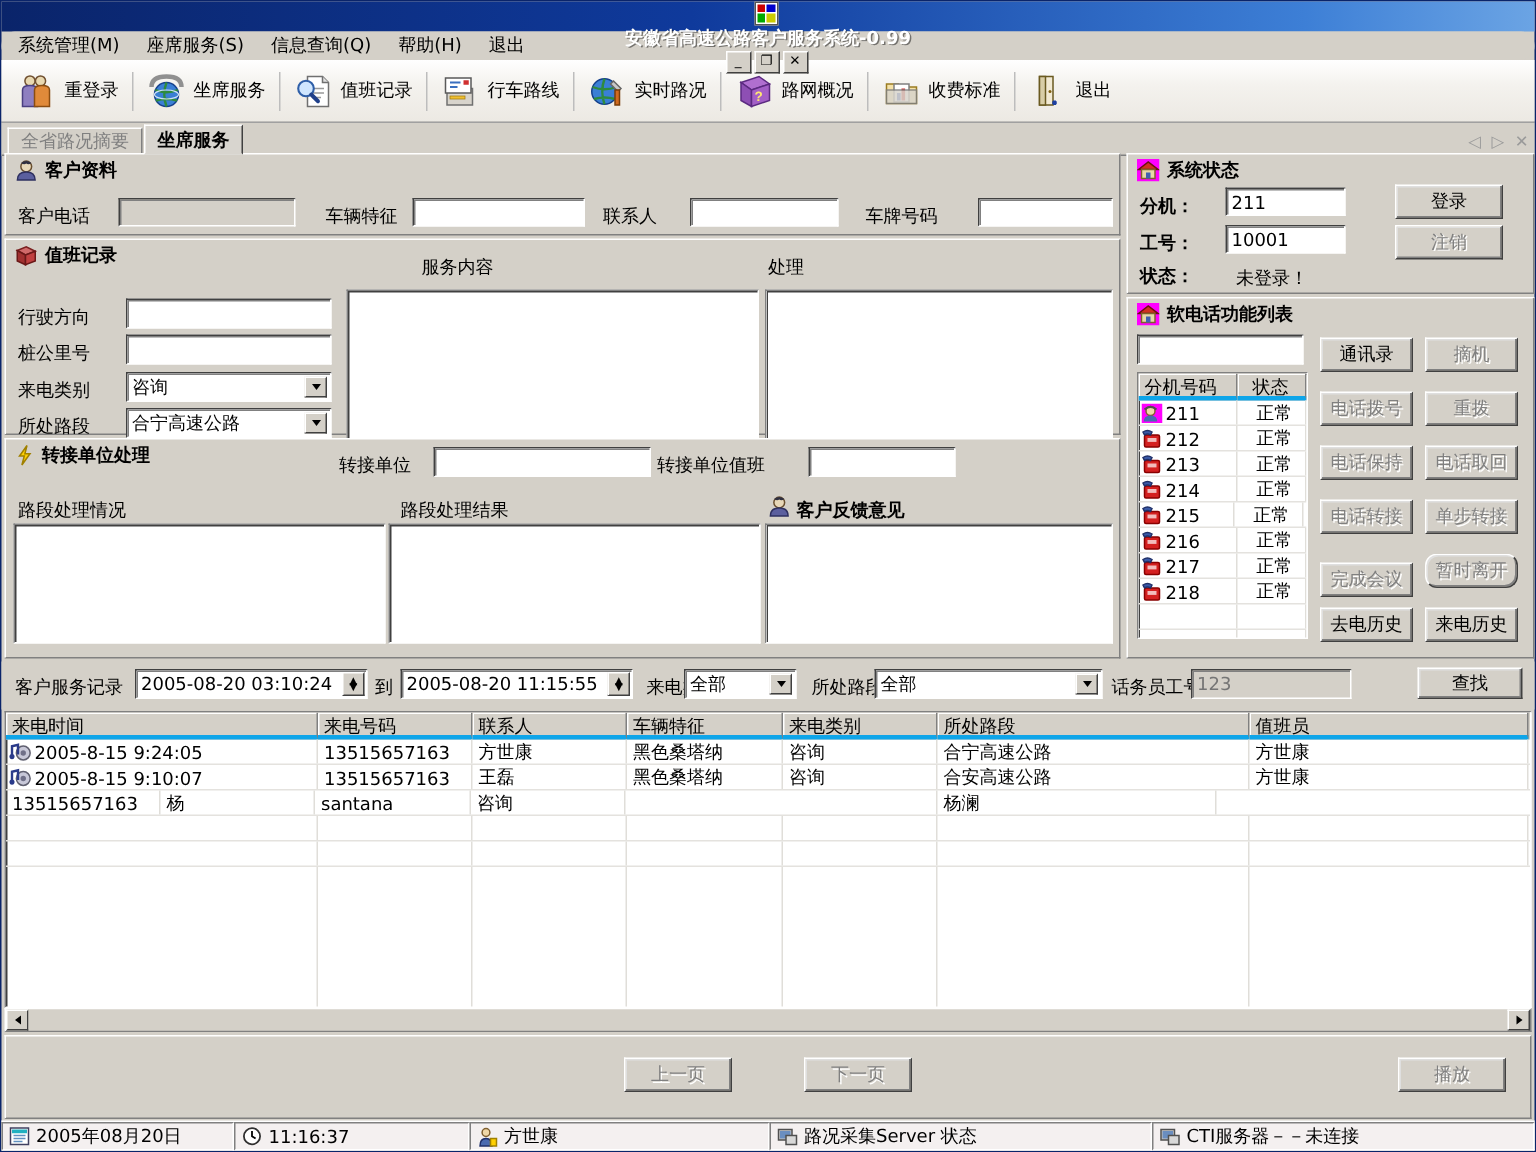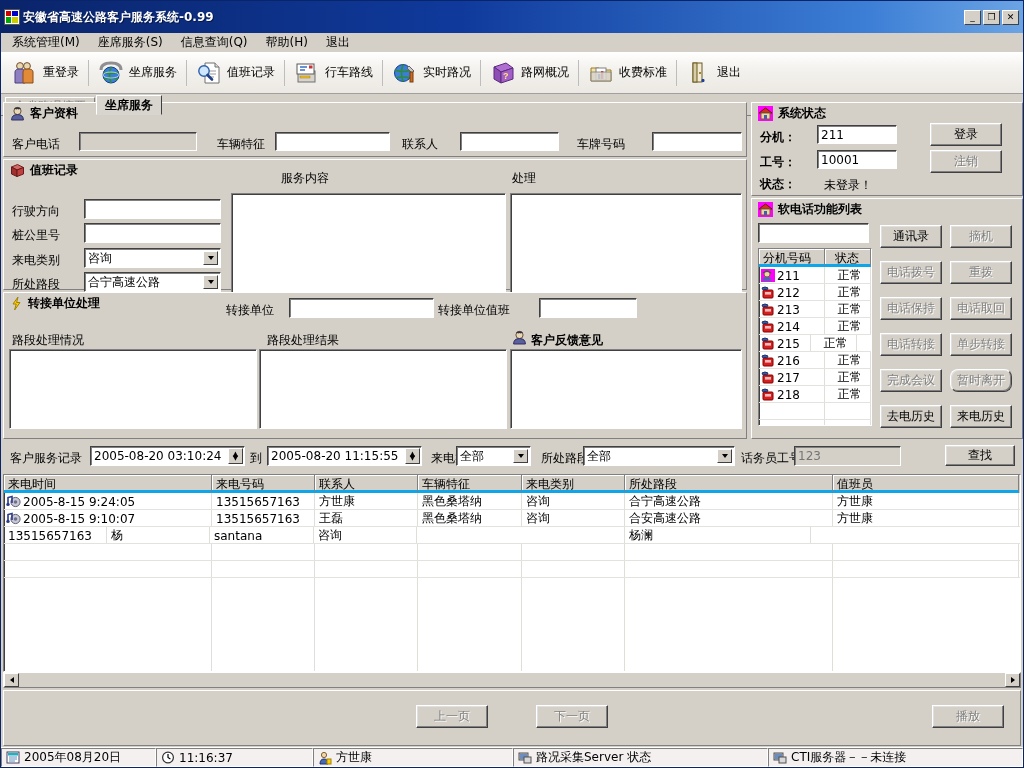--- a/index.html
+++ b/index.html
@@ -13,25 +13,26 @@
   }
   .app {
     position: relative;
     width: 1024px; height: 768px;
     background: #d4d0c8;
     border: 1px solid #0a246a;
   }
 
   
   .titlebar {
-    height: 32px;
+    height: 20px;
     background: linear-gradient(to right, #0a246a 0%, #0f3a9c 45%, #3d7fd6 85%, #6ba4e4 100%);
     display: flex; align-items: center;
     padding: 0 2px;
     color: #fff;
+    flex-direction: column;
   }
   .title-icon {
     width: 16px; height: 16px; margin: 0 3px 0 1px;
     background: #fff;
     border: 1px solid #555;
     position: relative; flex: none;
   }
   .title-icon i {
     position: absolute; display: block;
   }
@@ -591,21 +592,21 @@
                   <rect x="2" y="4" width="10" height="8" rx="1" fill="#d42020" stroke="#800"></rect>
                   <rect x="4" y="6" width="6" height="2.6" fill="#fff" opacity=".7"></rect>
                   <path d="M1 2 Q4 0 7 2 L6 4 Q4 2.6 2 4 Z" fill="#3a5aa8" stroke="#203068"></path>
                 </svg>
             </span>
             <span>214</span>
           </div>
           <div class="gc" style="width:46px;justify-content:center">正常</div>
         </div>
         <div class="grow">
-          <div class="gc" style="width:52px;padding-left:2px">
+          <div class="gc" style="width:64px;padding-left:2px">
             <span class="ico" style="width:14px;height:13px;margin-right:2px">
               <svg width="14" height="13" viewBox="0 0 14 13">
                   <rect x="2" y="4" width="10" height="8" rx="1" fill="#d42020" stroke="#800"></rect>
                   <rect x="4" y="6" width="6" height="2.6" fill="#fff" opacity=".7"></rect>
                   <path d="M1 2 Q4 0 7 2 L6 4 Q4 2.6 2 4 Z" fill="#3a5aa8" stroke="#203068"></path>
                 </svg>
             </span>
             <span>215</span>
           </div>
           <div class="gc" style="width:46px;justify-content:center">正常</div>
@@ -665,21 +666,21 @@
 
     <div class="btn disabled" style="position:absolute;left:128px;top:62px;width:62px;height:23px;">电话拨号</div>
     <div class="btn disabled" style="position:absolute;left:198px;top:62px;width:62px;height:23px;">重拨</div>
 
     <div class="btn disabled" style="position:absolute;left:128px;top:98px;width:62px;height:23px;">电话保持</div>
     <div class="btn disabled" style="position:absolute;left:198px;top:98px;width:62px;height:23px;">电话取回</div>
 
     <div class="btn disabled" style="position:absolute;left:128px;top:134px;width:62px;height:23px;">电话转接</div>
     <div class="btn disabled" style="position:absolute;left:198px;top:134px;width:62px;height:23px;">单步转接</div>
 
-    <div class="btn disabled" style="position:absolute;left:128px;top:170px;width:62px;height:23px;">完成会议</div>
+    <div class="btn disabled" style="position:absolute;left:128px;top:176px;width:62px;height:23px;">完成会议</div>
     <div class="btn disabled" style="position:absolute;left:198px;top:170px;width:62px;height:23px;border-radius:8px;">暂时离开</div>
 
     <div class="btn" style="position:absolute;left:128px;top:206px;width:62px;height:23px;">去电历史</div>
     <div class="btn" style="position:absolute;left:198px;top:206px;width:62px;height:23px;">来电历史</div>
   </div>
 
   <div style="position:absolute;left:0;top:440px;width:1022px;height:32px;background:#d4d0c8;">
     <span class="lbl" style="position:absolute;left:9px;top:9px;">客户服务记录</span>
     <div class="fld" style="position:absolute;left:89px;top:5px;width:155px;height:20px;display:flex;align-items:center;">
       <span>2005-08-20 03:10:24</span>

